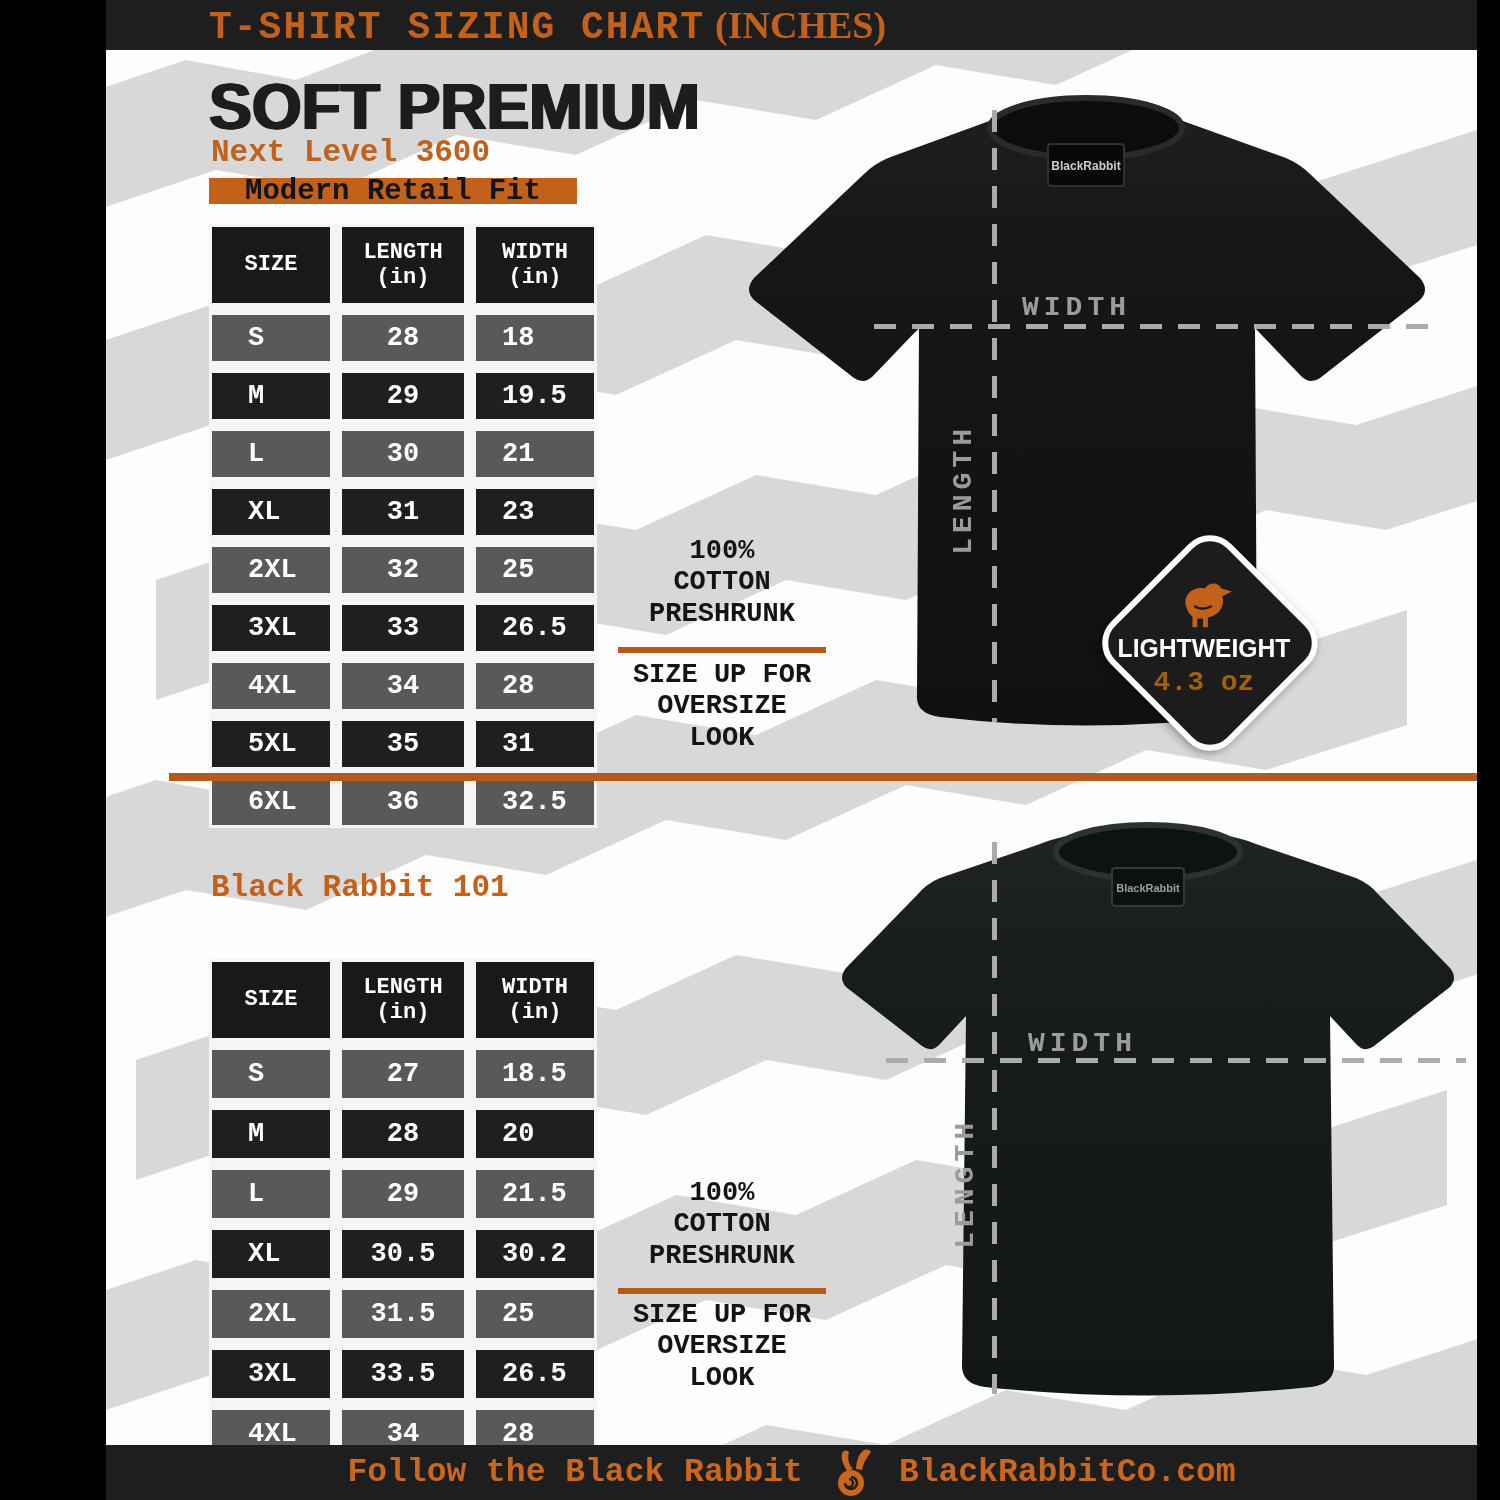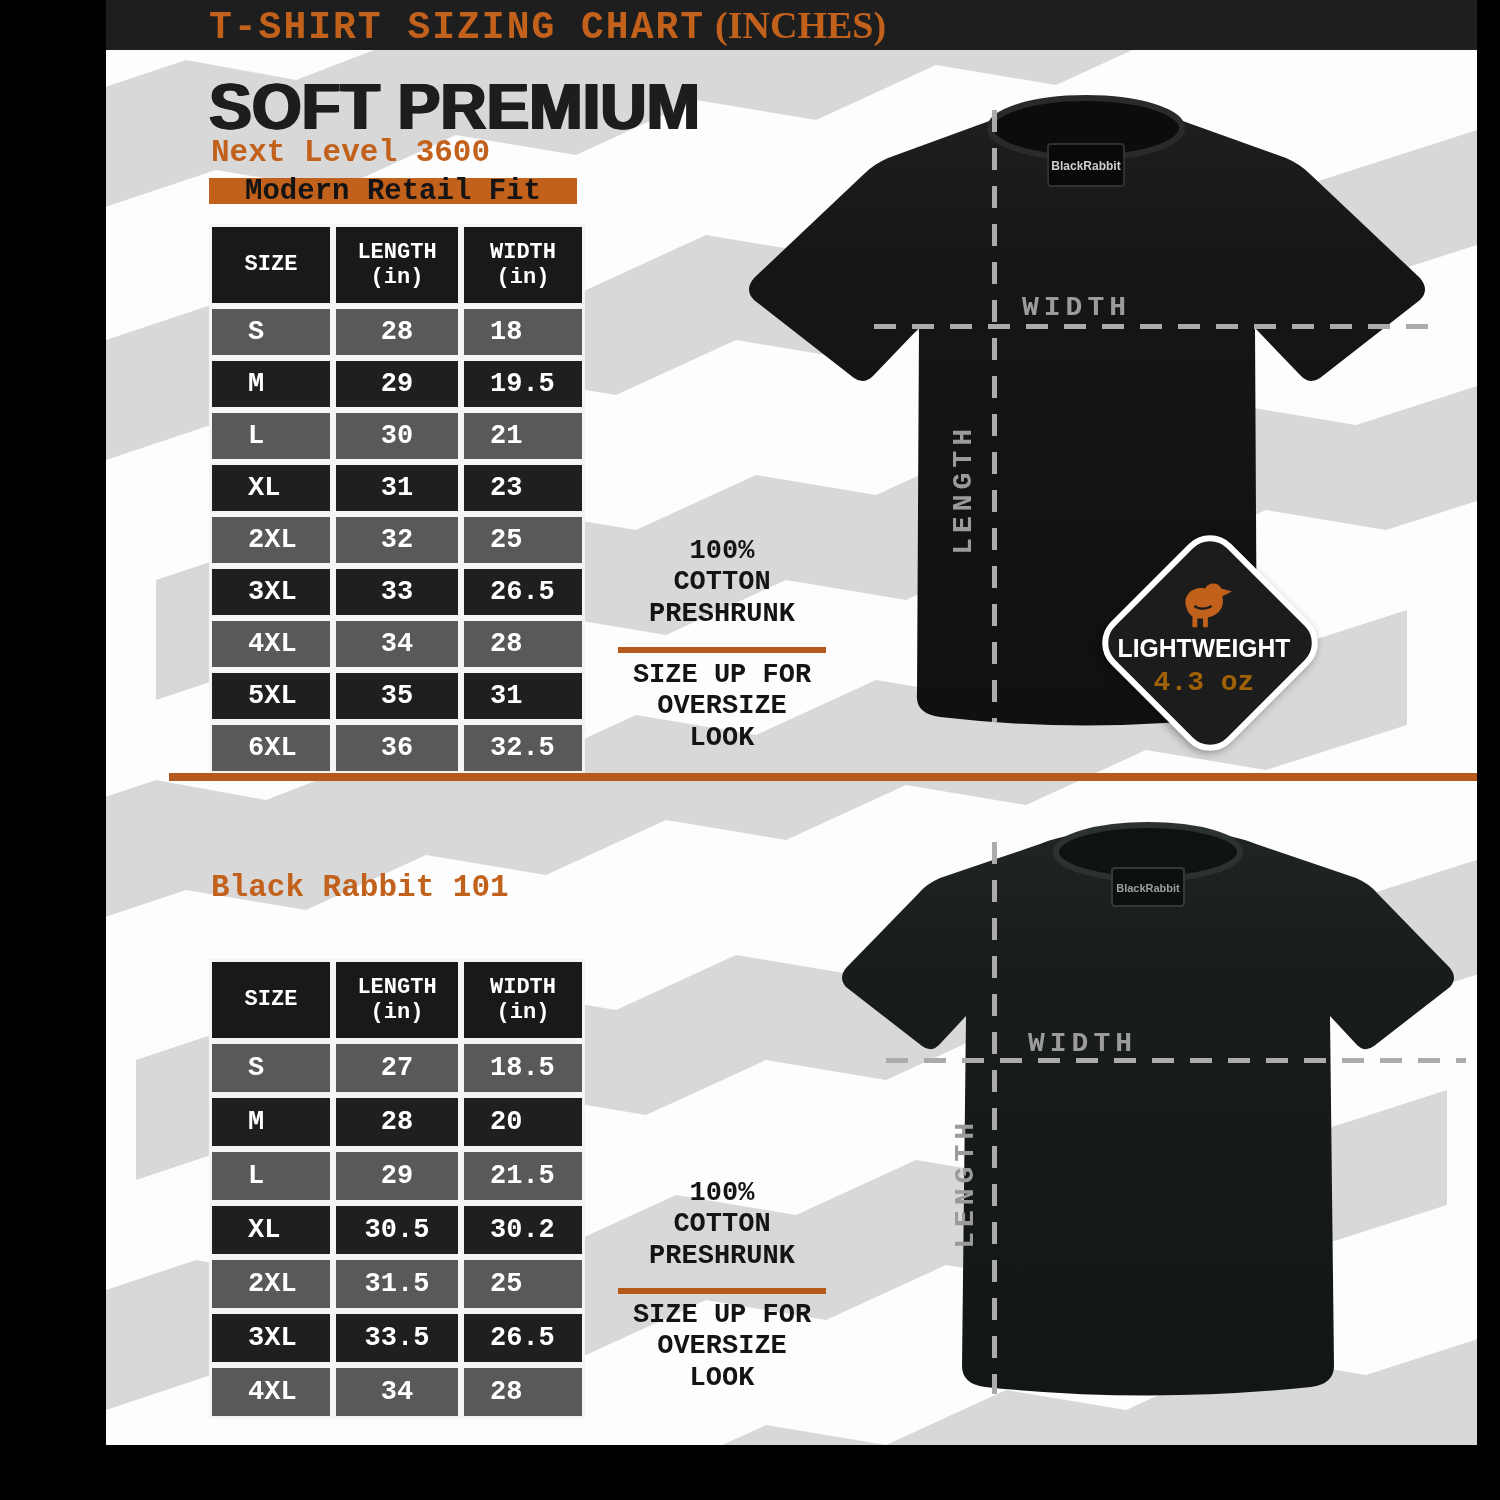--- a/index.html
+++ b/index.html
@@ -19,21 +19,21 @@
 
   
   .h1{position:absolute;font:900 64px "Liberation Sans",sans-serif;color:#1d1d1d;letter-spacing:0px;
       text-shadow:1.6px 0 0 currentColor,-1.2px 0 0 currentColor;white-space:nowrap;z-index:2;}
   .subhead{position:absolute;font:700 31px "Liberation Mono",monospace;color:#c2611c;white-space:nowrap;z-index:2;}
 
   .fitbar{position:absolute;width:368px;height:26px;background:#c2611c;display:flex;align-items:center;
           justify-content:center;font:700 29px "Liberation Mono",monospace;color:#141414;z-index:2;}
 
   
-  .sizetable{position:absolute;display:grid;grid-template-columns:118px 122px 118px;gap:6px;
+  .sizetable{position:absolute;display:grid;grid-template-columns:118px 122px 118px;gap:12px;
              padding:3px;background:#f5f5f5;z-index:2;}
   .cell{display:flex;align-items:center;height:46px;font:700 27px "Liberation Mono",monospace;color:#ffffff;}
   .tall .cell{height:48px;}
   .cell.head{height:76px;background:#19191b;justify-content:center;text-align:center;
              font-size:22px;line-height:1.15;white-space:pre-line;padding:0;}
   .cell.c0{padding-left:36px;}
   .cell.c1{justify-content:center;}
   .cell.c2{padding-left:26px;}
   .row-gray{background:#59595c;}
   .row-dark{background:#1f1f22;}
@@ -238,15 +238,25 @@
       <rect x="284" y="58" width="72" height="38" rx="3" fill="#0c100e" stroke="#333936" stroke-width="2"></rect>
       <text x="320" y="82" text-anchor="middle" font-family="Liberation Sans, sans-serif" font-size="11" font-weight="700" fill="#9aa09c">BlackRabbit</text>
     </svg>
 
     <div class="dash-v" style="left:886px;top:842px;height:552px"></div>
     <div class="dash-h" style="left:780px;top:1058px;width:580px"></div>
     <div class="mlabel" style="left:922px;top:1028px">WIDTH</div>
     <div class="mlabel vlabel" style="left:844px;top:1118px">LENGTH</div>
 
 
+    <div class="footer">
+      <span>Follow the Black Rabbit</span>
+      <svg width="44" height="48" viewBox="0 0 44 48">
+        <path fill="#c9671f" d="M18,22 C8,6 14,-2 20,3 C18,10 20,16 24,20 Z"></path>
+        <path fill="#c9671f" d="M27,20 C28,2 38,-3 42,3 C37,9 34,15 33,21 Z"></path>
+        <circle fill="#c9671f" cx="22" cy="34" r="13"></circle>
+        <path fill="none" stroke="#1e1e1e" stroke-width="2.5" d="M22,28 a6,6 0 1 1 -6,6 a4,4 0 1 0 4,-4"></path>
+      </svg>
+      <span>BlackRabbitCo.com</span>
+    </div>
 
   </div>
 </div>
 
 </body></html>

